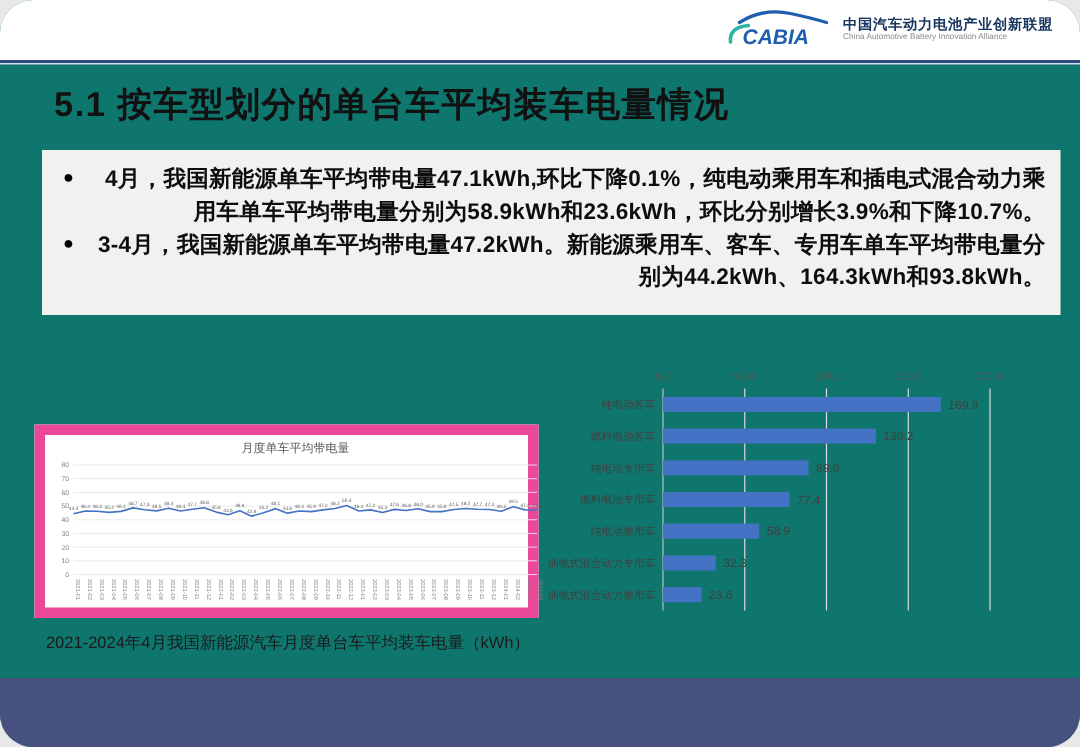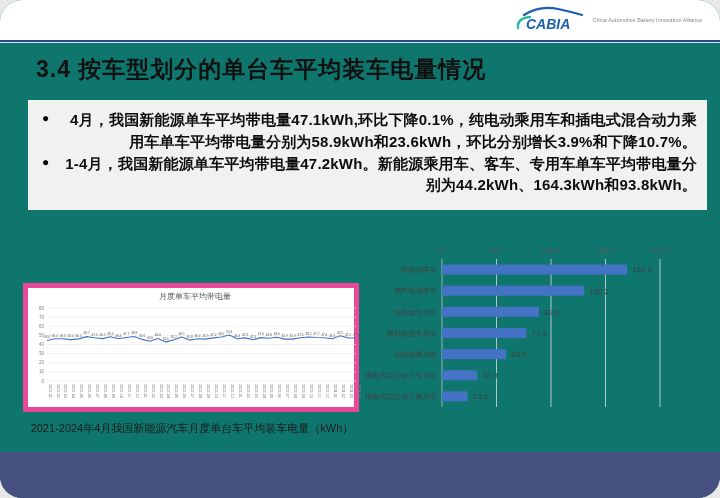--- a/index.html
+++ b/index.html
@@ -30,21 +30,21 @@
   .bullet-item {
     position:relative; padding-left:20px; font-size:15px; font-weight:600;
     color:#0d0d0d; line-height:1.45; letter-spacing:0.2px;text-align:right;
   }
   .bullet-item::before {
     content:"●"; position:absolute; left:0; top:1px; font-size:12px; color:#000;
   }
   
   .line-chart-box {
     position:absolute; top:283px; left:23px; width:336px; height:129px;
-    background:#ffffff; border:5px solid #ec4899;
+    background:#ffffff; border:7px solid #ec4899;
   }
   .line-chart-box svg { width:334px; height:127px; display:block; }
   .bar-chart-box {
     position:absolute; top:243px; left:364px; width:322px; height:168px;
   }
   .bar-chart-box svg { width:322px; height:168px; display:block; }
   
   .caption { position:absolute; top:421px; font-size:11px; font-weight:normal; color:#1a1a1a; text-align:center; }
   .caption-left  { left:24px;  width:336px; }
   .caption-right { left:378px; width:330px; }
@@ -57,31 +57,32 @@
 <div class="slide">
 
   <div class="header">
     <div class="logo-block">
       <svg class="logo-mark" viewBox="0 0 72 28">
         <path d="M10,9 Q26,-1 44,3 Q58,6 68,9" fill="none" stroke="#1d5fae" stroke-width="2.2" stroke-linecap="round"></path>
         <path d="M4,22 Q3,12 16,11" fill="none" stroke="#2ab5a5" stroke-width="2.4" stroke-linecap="round"></path>
         <text x="12" y="23" font-size="14" font-style="italic" font-weight="bold" fill="#1d5fae">CABIA</text>
       </svg>
       <div>
+        <div class="logo-text-cn">中国汽车动力电池产业创新联盟</div>
         <div class="logo-text-en">China Automotive Battery Innovation Alliance</div>
       </div>
     </div>
   </div>
   <div class="top-rule"></div>
 
-  <div class="page-title">3.4 按车型划分的单台车平均装车电量情况</div>
+  <div class="page-title">5.1 按车型划分的单台车平均装车电量情况</div>
 
   <div class="bullet-box">
     <div class="bullet-item">4月，我国新能源单车平均带电量47.1kWh,环比下降0.1%，纯电动乘用车和插电式混合动力乘用车单车平均带电量分别为58.9kWh和23.6kWh，环比分别增长3.9%和下降10.7%。</div>
-    <div class="bullet-item">1-4月，我国新能源单车平均带电量47.2kWh。新能源乘用车、客车、专用车单车平均带电量分别为44.2kWh、164.3kWh和93.8kWh。</div>
+    <div class="bullet-item">3-4月，我国新能源单车平均带电量47.2kWh。新能源乘用车、客车、专用车单车平均带电量分别为44.2kWh、164.3kWh和93.8kWh。</div>
   </div>
 
   <div class="line-chart-box">
     <svg viewBox="0 0 334 127">
         <text x="167" y="11" font-size="8" fill="#595959" text-anchor="middle">月度单车平均带电量</text>
         <line x1="19" y1="93" x2="328" y2="93" stroke="#e8e8e8" stroke-width="0.6"></line>
         <text x="16" y="94.6" font-size="4.5" fill="#7f7f7f" text-anchor="end">0</text>
         <line x1="19" y1="83.875" x2="328" y2="83.875" stroke="#e8e8e8" stroke-width="0.6"></line>
         <text x="16" y="85.475" font-size="4.5" fill="#7f7f7f" text-anchor="end">10</text>
         <line x1="19" y1="74.75" x2="328" y2="74.75" stroke="#e8e8e8" stroke-width="0.6"></line>

